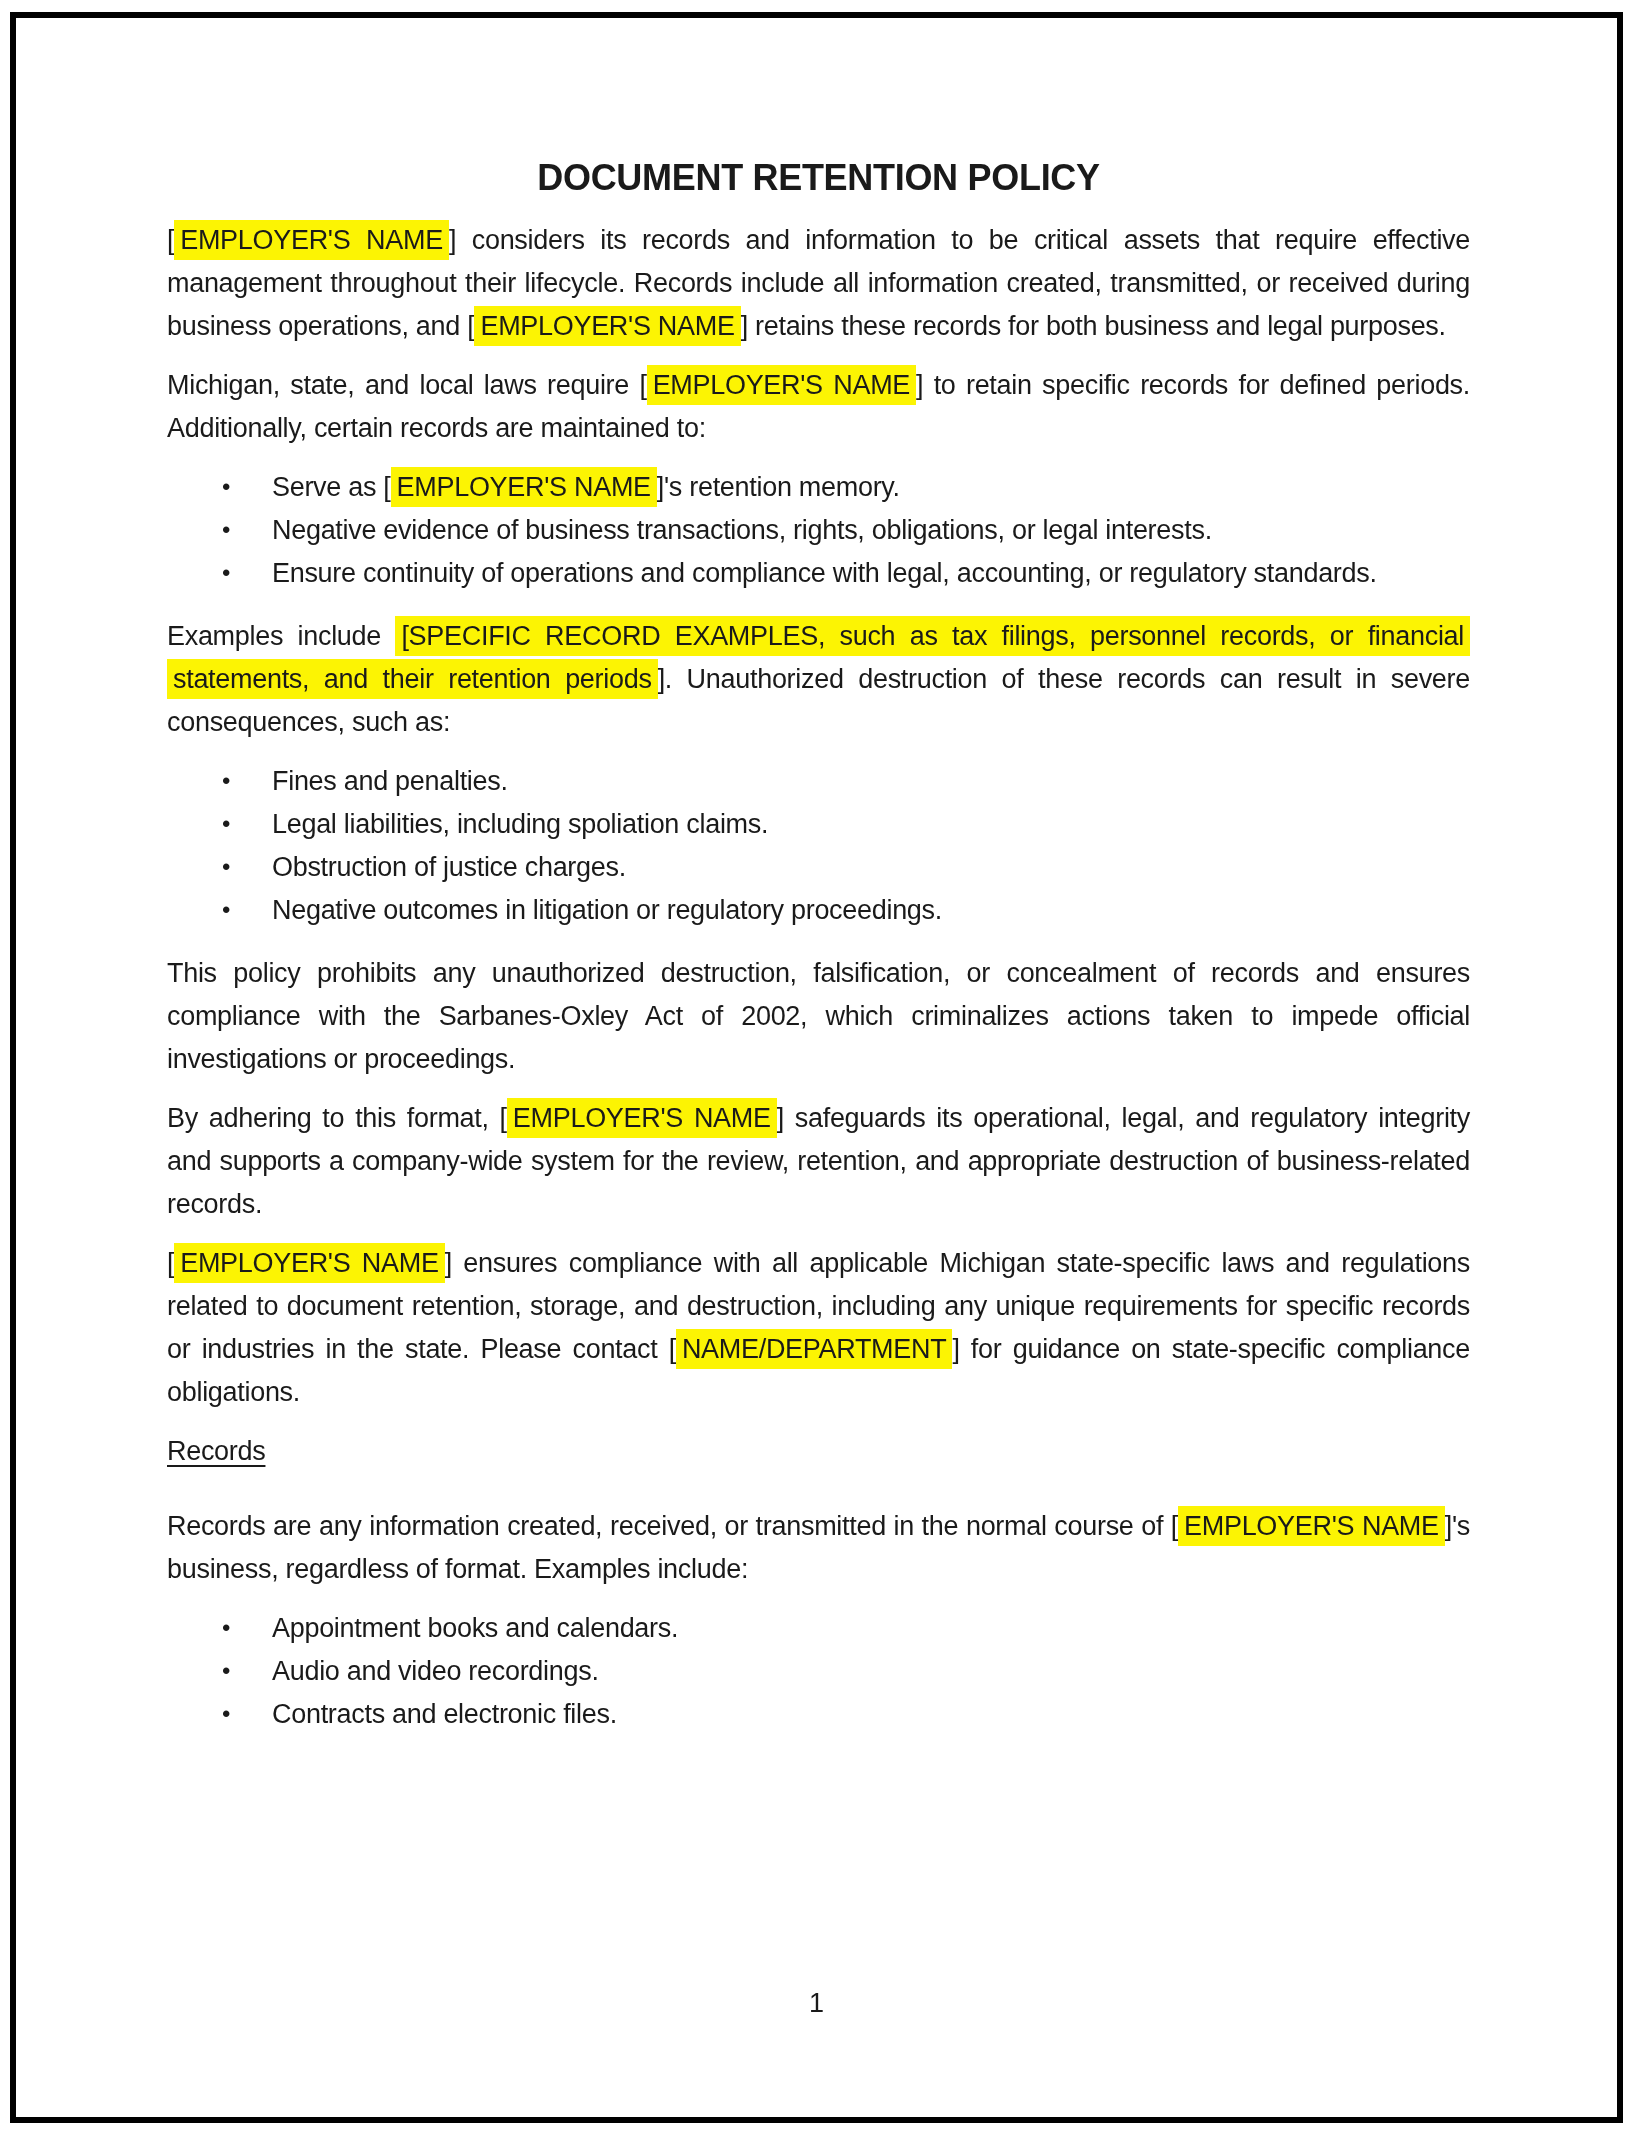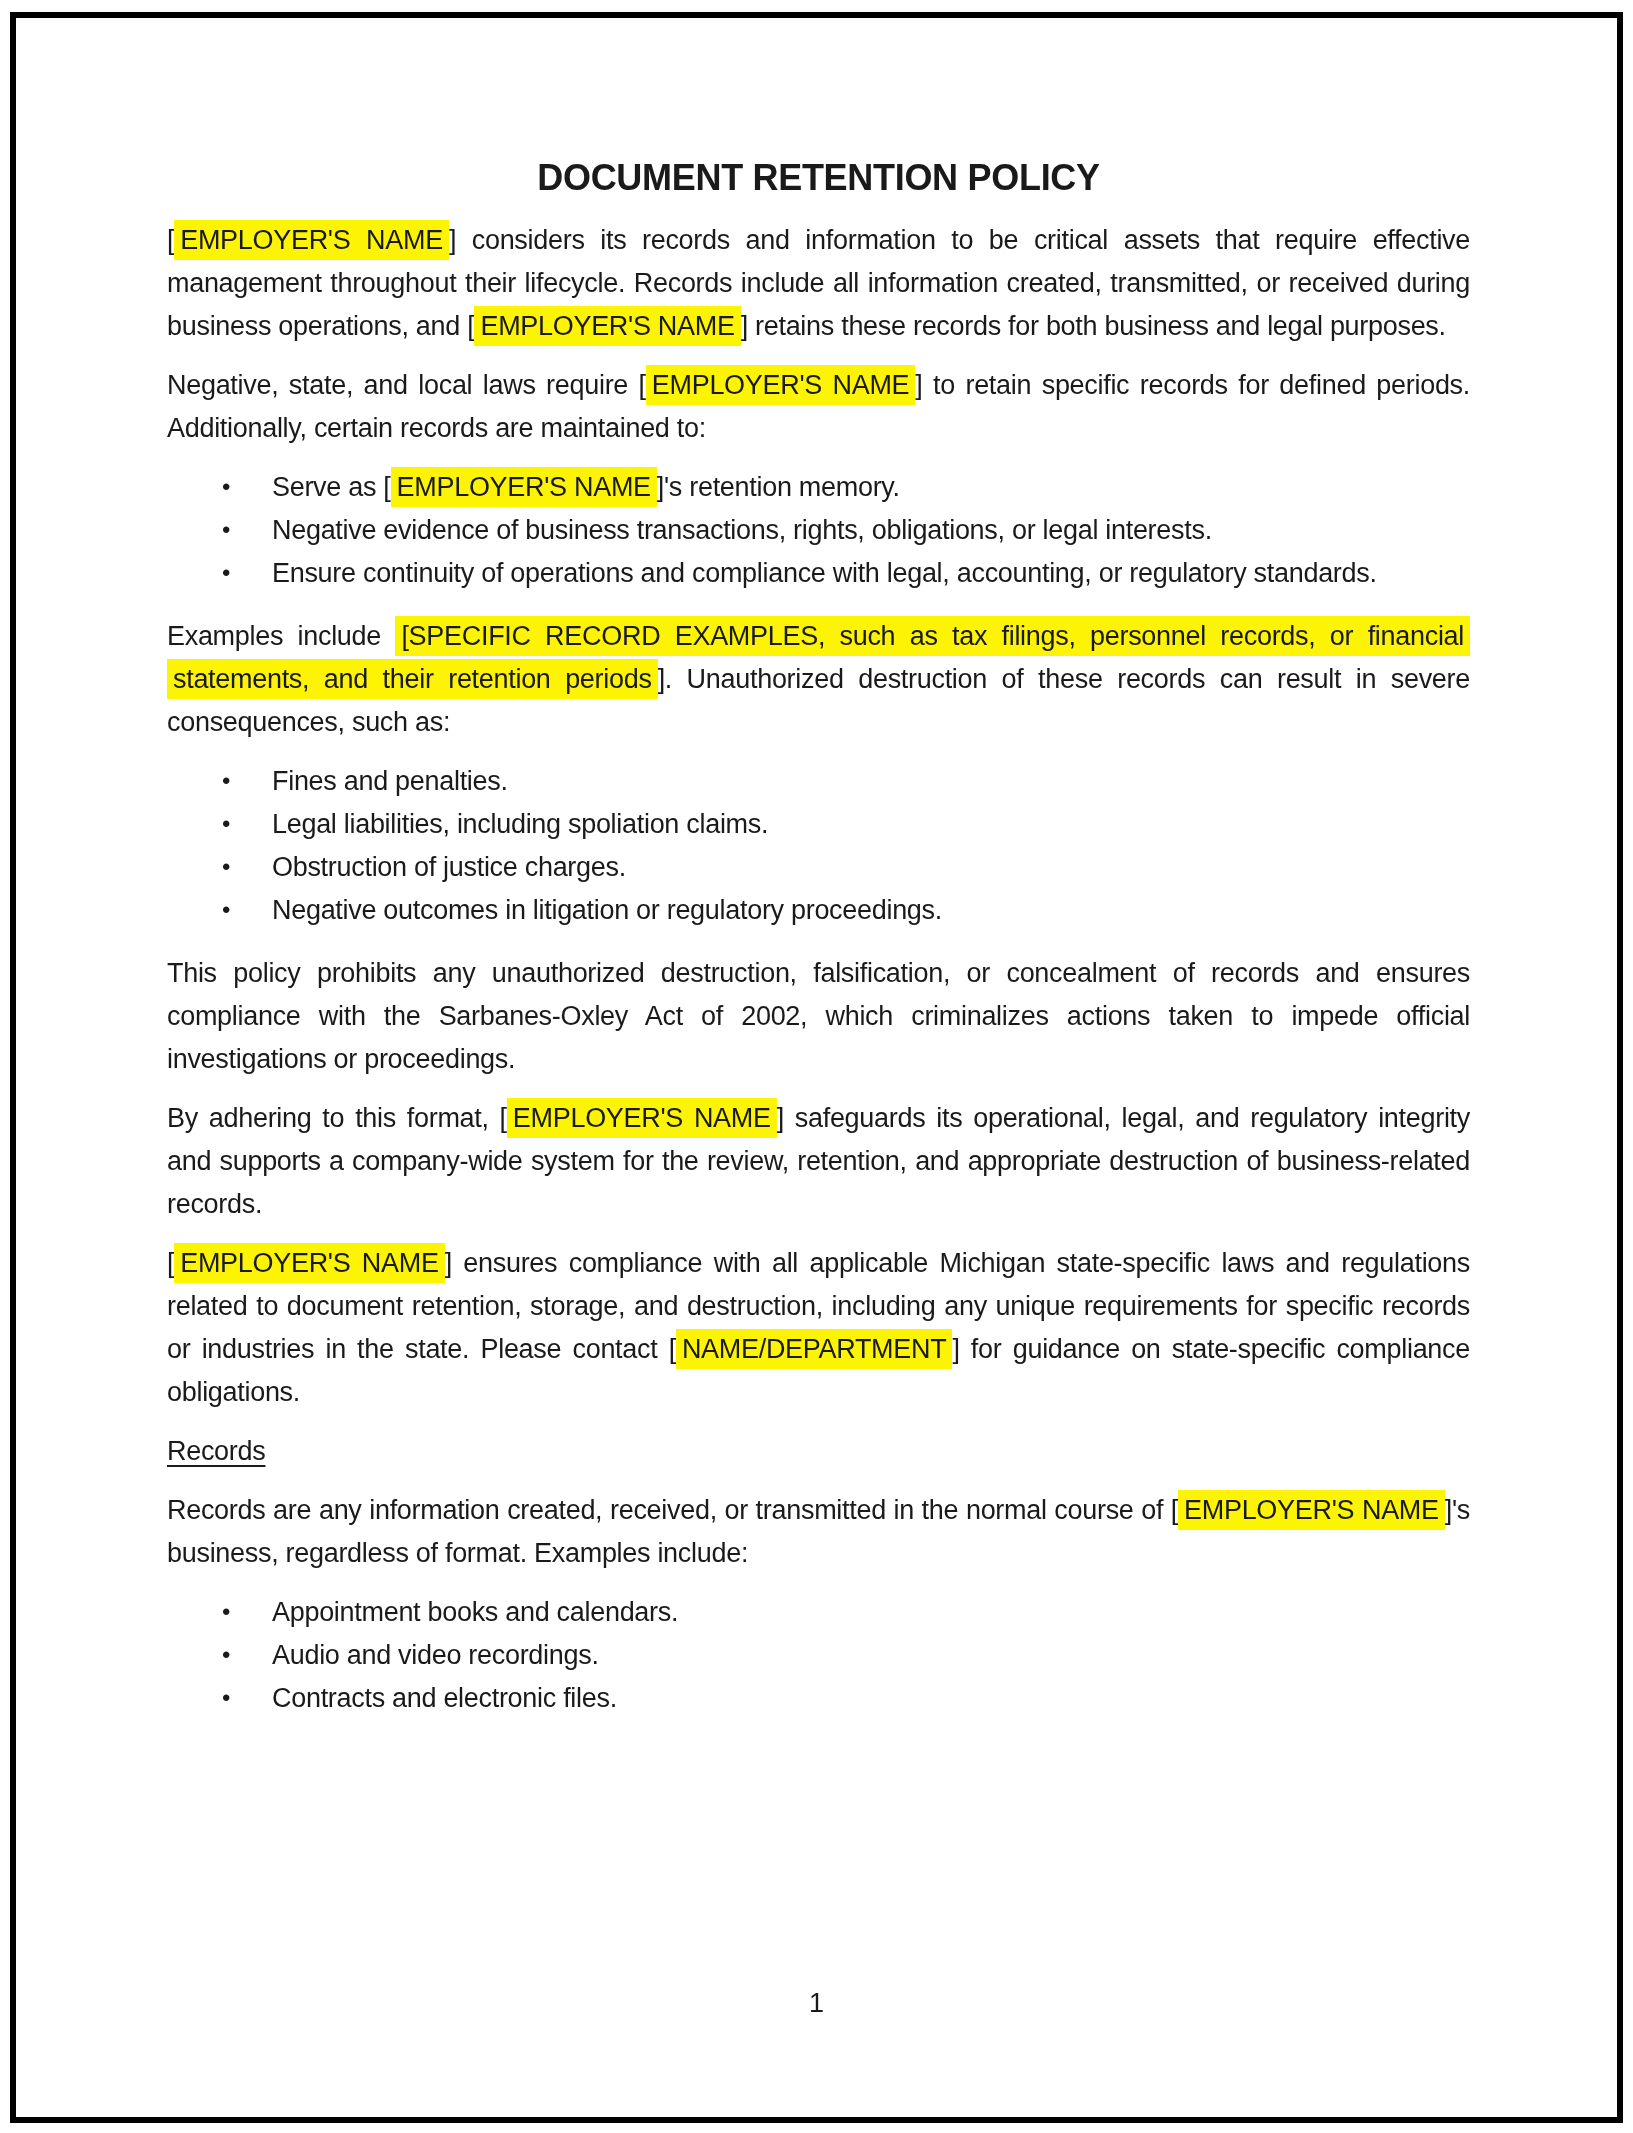--- a/index.html
+++ b/index.html
@@ -45,21 +45,21 @@
   .doc-heading {
     font-weight: bold;
     font-size: 27px;
     margin: 0 0 16px 0;
   }
   .doc-subheading {
     font-size: 27px;
     font-weight: normal;
     text-decoration: underline;
     text-underline-offset: 5px;
-    margin: 0 0 16px 0;
+    margin: 0 0 32px 0;
   }
   p.doc-paragraph {
     margin: 0 0 16px 0;
     text-align: justify;
   }
   ul.doc-list {
     list-style: none;
     margin: 10px 0 20px 0;
     padding: 0 0 0 105px;
   }
@@ -89,21 +89,21 @@
   }
 </style>
 </head>
 <body>
 
 <div class="page">
   <div class="page-frame"></div>
   <div class="doc-content">
       <div class="doc-title">DOCUMENT RETENTION POLICY</div>
       <p class="doc-paragraph"><span class="run">[</span><span class="hl">EMPLOYER'S NAME</span><span class="run">] considers its records and information to be critical assets that require effective management throughout their lifecycle. Records include all information created, transmitted, or received during business operations, and [</span><span class="hl">EMPLOYER'S NAME</span><span class="run">] retains these records for both business and legal purposes.</span></p>
-      <p class="doc-paragraph"><span class="run">Negative, state, and local laws require [</span><span class="hl">EMPLOYER'S NAME</span><span class="run">] to retain specific records for defined periods. Additionally, certain records are maintained to:</span></p>
+      <p class="doc-paragraph"><span class="run">Michigan, state, and local laws require [</span><span class="hl">EMPLOYER'S NAME</span><span class="run">] to retain specific records for defined periods. Additionally, certain records are maintained to:</span></p>
       <ul class="doc-list">
         <li><span class="bullet">•</span><span class="run">Serve as [</span><span class="hl">EMPLOYER'S NAME</span><span class="run">]'s retention memory.</span></li>
         <li><span class="bullet">•</span><span class="run">Negative evidence of business transactions, rights, obligations, or legal interests.</span></li>
         <li><span class="bullet">•</span><span class="run">Ensure continuity of operations and compliance with legal, accounting, or regulatory standards.</span></li>
       </ul>
       <p class="doc-paragraph"><span class="run">Examples include </span><span class="hl">[SPECIFIC RECORD EXAMPLES, such as tax filings, personnel records, or financial statements, and their retention periods</span><span class="run">]. Unauthorized destruction of these records can result in severe consequences, such as:</span></p>
       <ul class="doc-list">
         <li><span class="bullet">•</span><span class="run">Fines and penalties.</span></li>
         <li><span class="bullet">•</span><span class="run">Legal liabilities, including spoliation claims.</span></li>
         <li><span class="bullet">•</span><span class="run">Obstruction of justice charges.</span></li>

